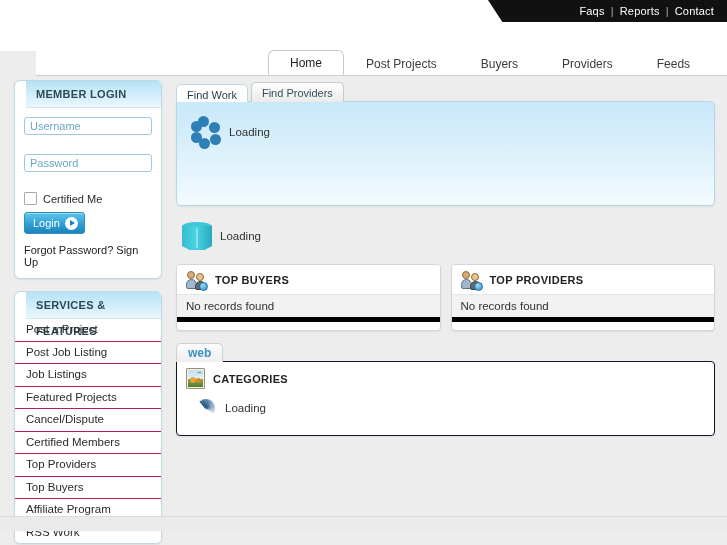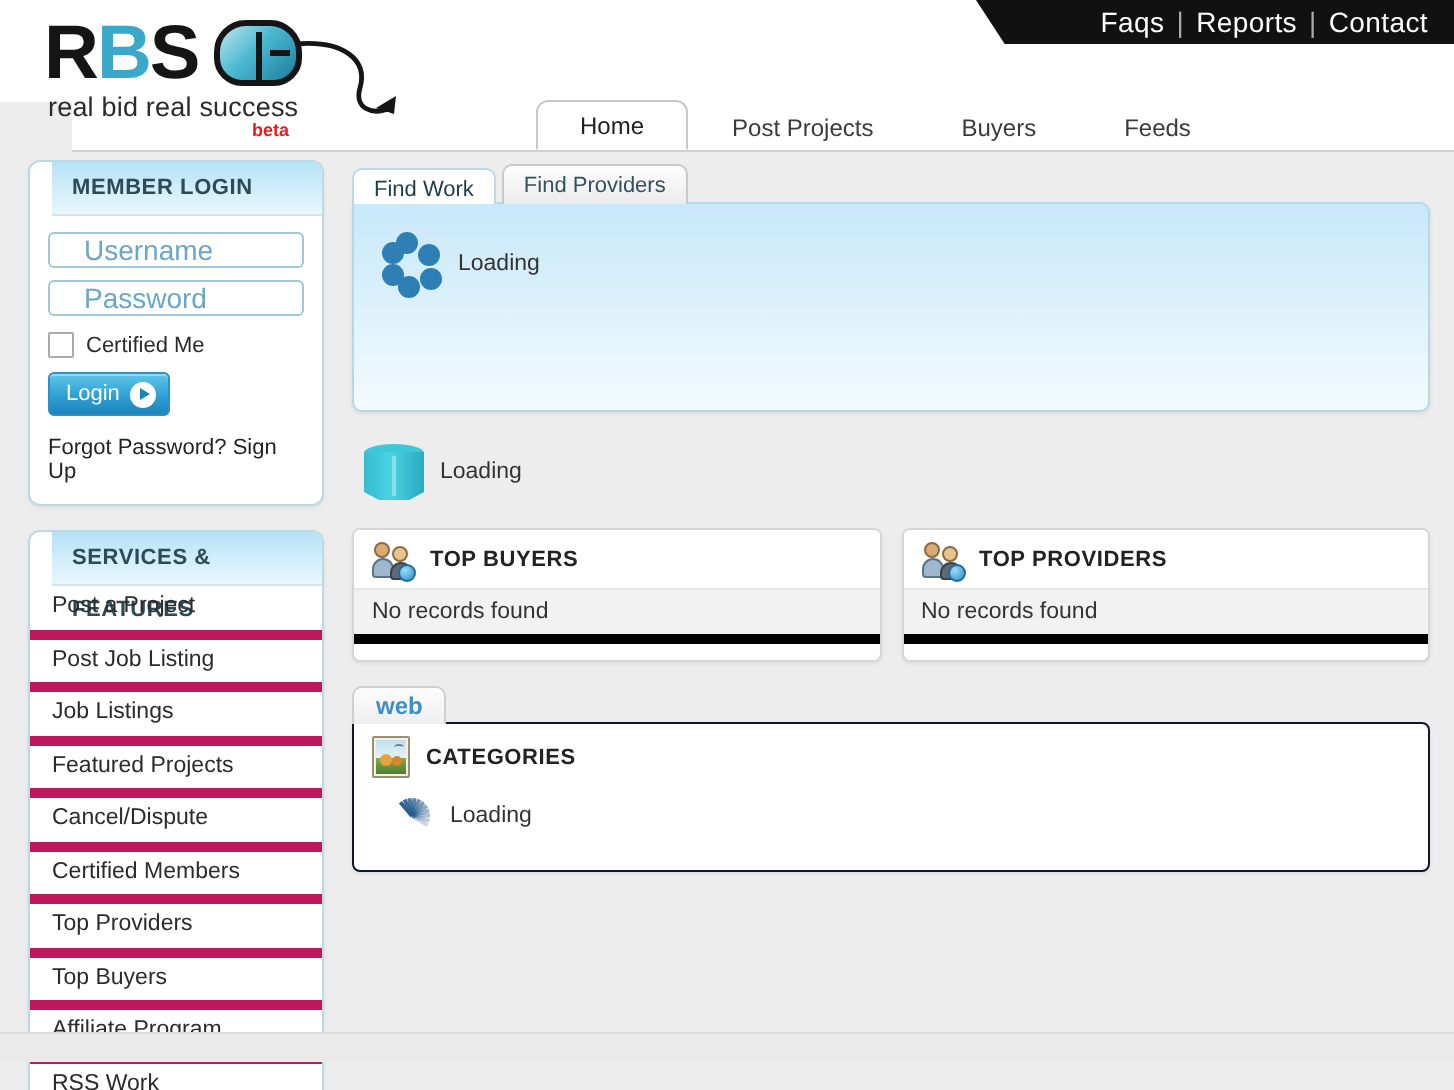--- a/index.html
+++ b/index.html
@@ -33,21 +33,21 @@
     clip-path: polygon(0 0, 488px 0, 503px 23px, 0 23px);
     z-index: 6;
   }
   .topnav {
     position: absolute;
     top: 0; right: 11px;
     height: 18px;
     line-height: 22px;
     z-index: 8;
     color: #ffffff;
-    font-size: 14px;
+    font-size: 11px;
     letter-spacing: 0.2px;
     white-space: nowrap;
   }
   .topnav a {
     color: #ffffff;
     text-decoration: none;
     padding: 0 2px;
   }
   .topnav .sep { color: #aaaaaa; padding: 0 4px; }
   .header-band {
@@ -206,23 +206,23 @@
     margin-left: 11px;
   }
   .panel-body { padding: 8px 9px 10px 9px; }
 
   .field {
     width: 100%;
     height: 18px;
     box-sizing: border-box;
     border: 1px solid #9fc8dc;
     border-radius: 3px;
-    padding: 0 17px;
-    margin-bottom: 6px;
-    font-size: 14px;
+    padding: 0 5px;
+    margin-bottom: 18px;
+    font-size: 11px;
     font-family: "Liberation Sans", sans-serif;
     color: #6aa7c7;
     outline: none;
     background: #ffffff;
   }
   .field::placeholder { color: #6aa7c7; }
 
   .remember-row {
     display: flex;
     align-items: center;
@@ -273,21 +273,21 @@
   }
   .forgot-row a { color: #222222; text-decoration: none; }
 
   .svc-list { }
   .svc-item {
     height: 21.5px;
     line-height: 21.5px;
     padding-left: 11px;
     font-size: 11.5px;
     color: #2b2b2b;
-    border-bottom: 5px solid #be185d;
+    border-bottom: 1px solid #be185d;
     cursor: pointer;
     background: #ffffff;
   }
   .svc-item:last-child { border-bottom: none; }
 
   
   .content {
     position: absolute;
     left: 176px; top: 4px;
     width: 539px;
@@ -566,38 +566,27 @@
 <div id="page">
 
   <div class="header-band"></div>
 
   <div class="topbar"></div>
   <div class="topbar-white-wedge"></div>
   <div class="topnav">
     <a href="#">Faqs</a><span class="sep">|</span><a href="#">Reports</a><span class="sep">|</span><a href="#">Contact</a>
   </div>
 
-  <div class="logo">
-    <div class="logo-rbs"><span class="k">R</span><span class="b">B</span><span class="k">S</span></div>
-    <div class="logo-mouse">
-      <div class="logo-mouse-btn"></div>
-    </div>
-    <svg class="logo-cord" viewBox="0 0 55 48">
-      <path d="M2,6 C26,4 38,14 34,28 C31,38 40,42 49,38" stroke="#151515" stroke-width="2.4" fill="none"></path>
-      <path d="M52,32 L51,41 L42,38 Z" fill="#151515"></path>
-    </svg>
-    <div class="logo-tag">real bid  real success</div>
-    <div class="logo-beta">beta</div>
-  </div>
 
   <div class="mainnav">
     <div class="mainnav-inner">
       <div class="navtab active">Home</div>
       <div class="navtab">Post Projects</div>
       <div class="navtab">Buyers</div>
+      <div class="navtab">Providers</div>
       <div class="navtab">Feeds</div>
     </div>
   </div>
 
   <div class="body-wrap">
 
     <div class="sidebar">
 
       <div class="panel">
         <div class="panel-head">MEMBER LOGIN</div>

